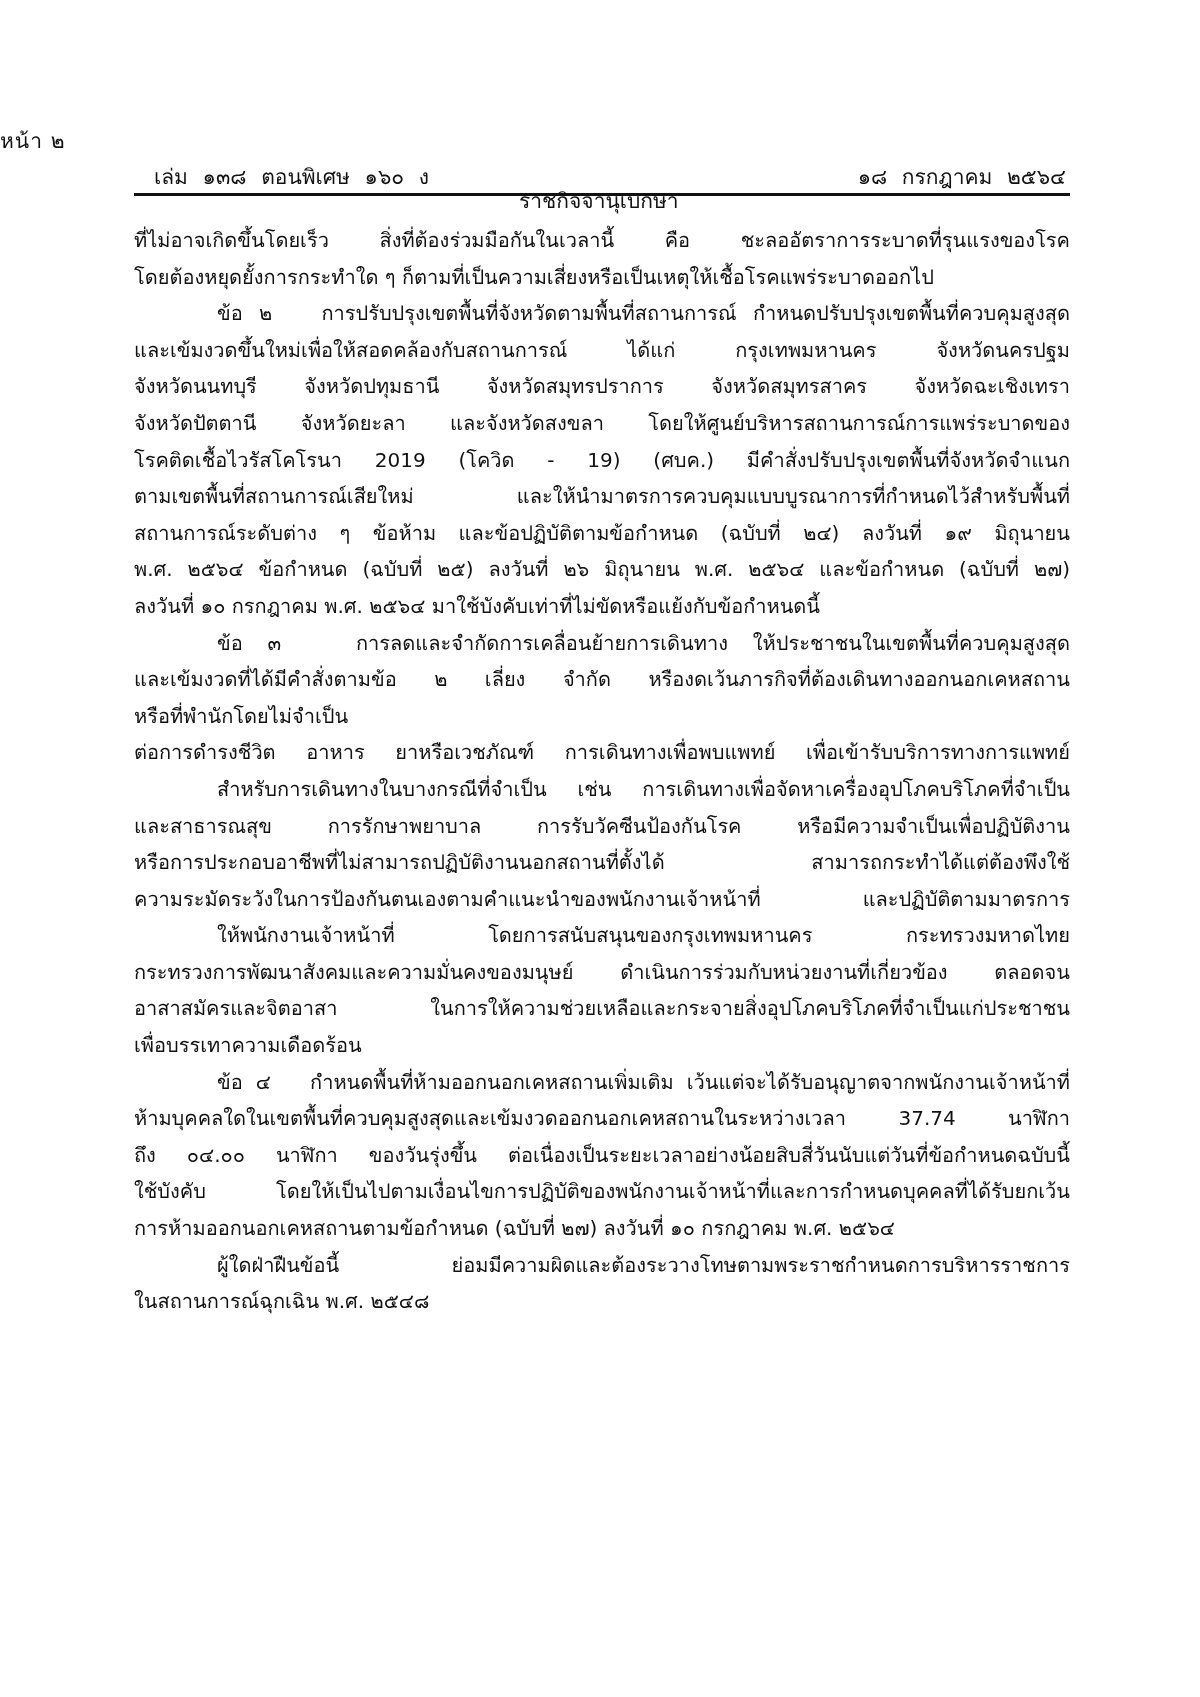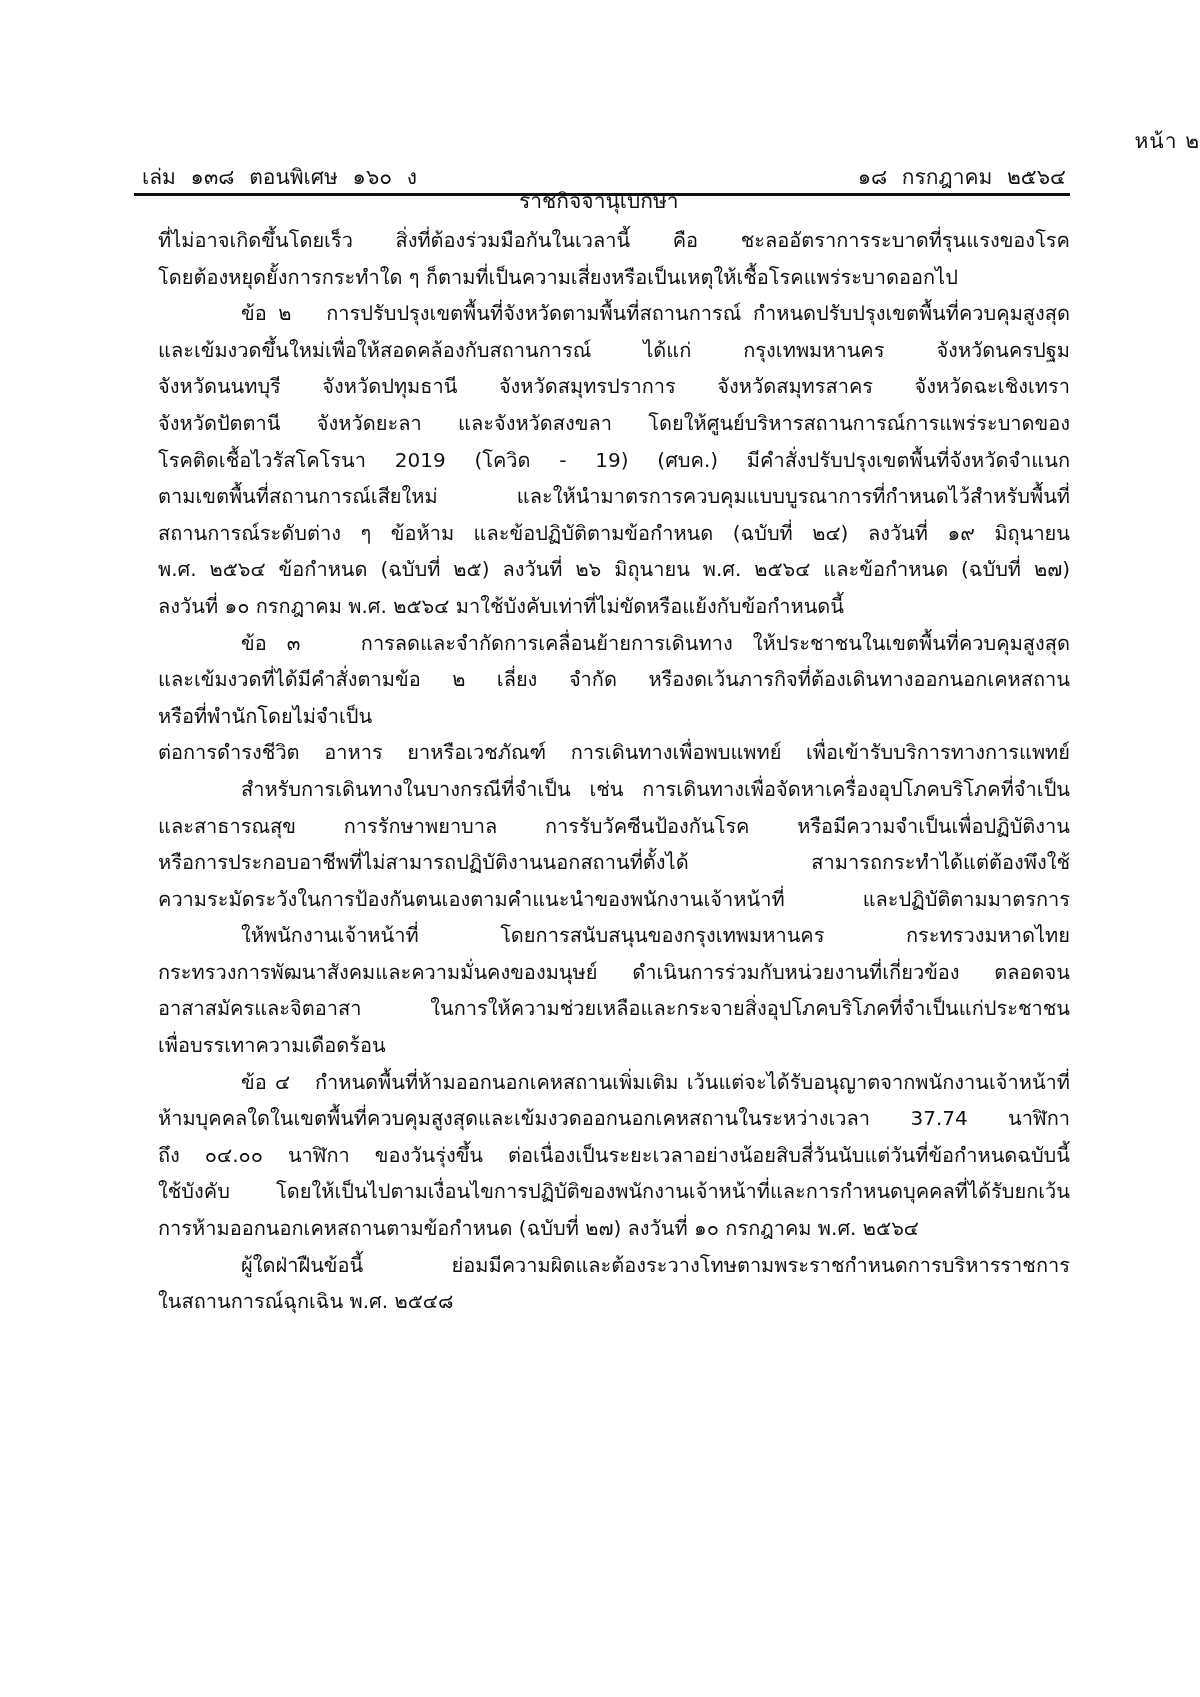--- a/index.html
+++ b/index.html
@@ -2,41 +2,41 @@
 <html><head>
 <meta charset="utf-8">
 <style>
   html, body { margin: 0; padding: 0; background: #ffffff; }
   body {
     width: 1200px; height: 1697px; position: relative; overflow: hidden;
     font-family: "DejaVu Sans", sans-serif; color: #111111;
   }
   .page-number {
     position: absolute; left: 0; width: 1200px; top: 124px;
-    text-align: right; font-size: 21px; letter-spacing: 1px;
+    text-align: left; font-size: 21px; letter-spacing: 1px;
   }
   .header-line {
     position: absolute; left: 134px; width: 936px; top: 160px; height: 30px;
     font-size: 21px;
   }
   .header-line span { position: absolute; white-space: nowrap; }
-  .hdr-volume { left: 8px; word-spacing: 8px; }
+  .hdr-volume { left: 20px; word-spacing: 8px; }
   .hdr-journal { left: 385px; margin-top: 24px; }
   .hdr-date { right: 4px; word-spacing: 8px; }
   .header-rule {
     position: absolute; left: 134px; width: 936px; top: 193px; height: 3px;
     background: #111111;
   }
   .body-text {
     position: absolute; left: 134px; width: 936px; top: 222px;
     font-size: 20px;
   }
   .line {
     height: 36.6px; line-height: 36.6px; white-space: nowrap;
-    text-align: justify; text-align-last: justify; overflow: hidden; margin-left: 24px;
+    text-align: justify; text-align-last: justify; overflow: hidden;
   }
   .line.last { text-align-last: left; }
   .line.indent { padding-left: 83px; }
   b { font-weight: normal; }
 </style>
 </head>
 <body>
 
 <div class="page-number">หน้า ๒</div>
 

